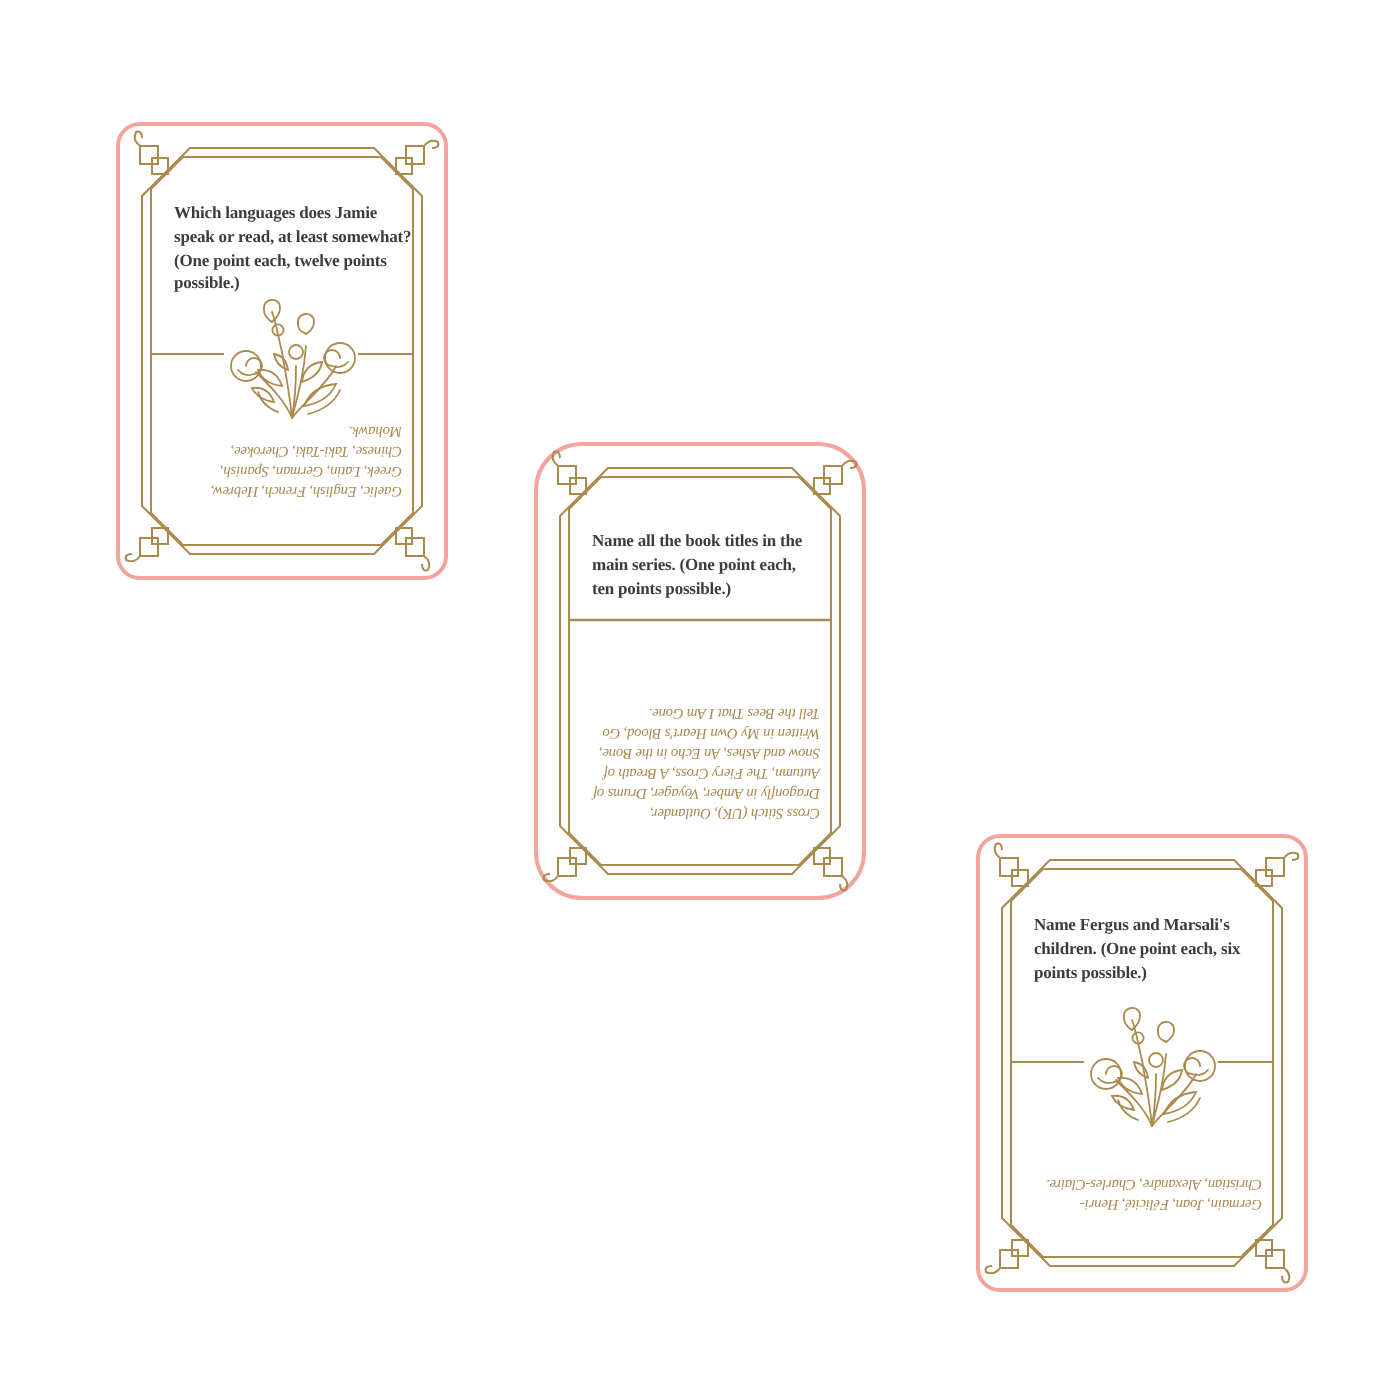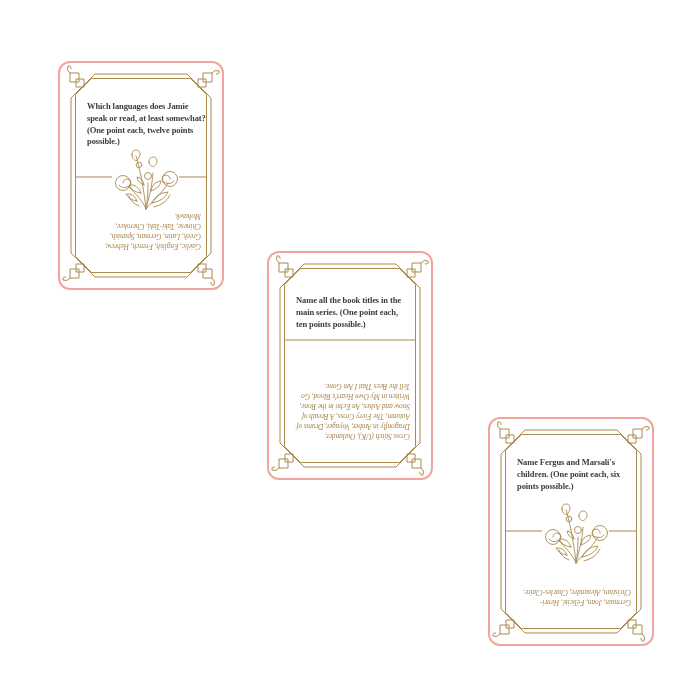--- a/index.html
+++ b/index.html
@@ -16,21 +16,21 @@
   }
   .stage{position:relative;width:700px;height:700px;}
   .card{
     position:absolute;width:166px;height:229px;box-sizing:border-box;
     background:var(--card-background);
     border:2px solid var(--card-border-pink);
     border-radius:12px;
     padding-left:44px;
   }
   .card-1{left:58px;top:61px;}
-  .card-2{left:267px;top:251px;}
+  .card-2{left:267px;top:221px;border-radius:24px;}
   .card-3{left:488px;top:417px;text-decoration:underline;}
   .frame{
     position:absolute;left:-2px;top:-2px;width:166px;height:229px;
     color:var(--frame-gold);
   }
   .frame *{stroke:currentColor;fill:none;}
   .question{
     position:absolute;left:27px;top:38px;right:8px;
     font-size:8.5px;line-height:11.8px;font-weight:bold;
     letter-spacing:-0.1px;color:var(--question-text-color);

